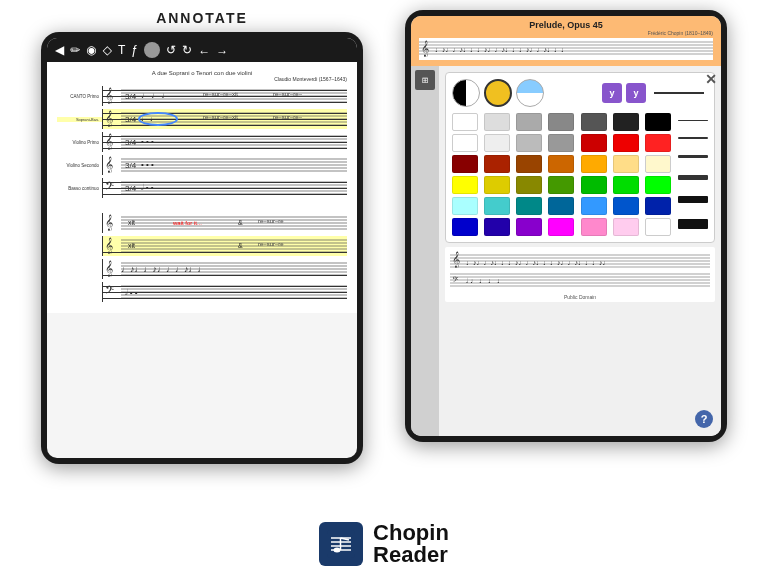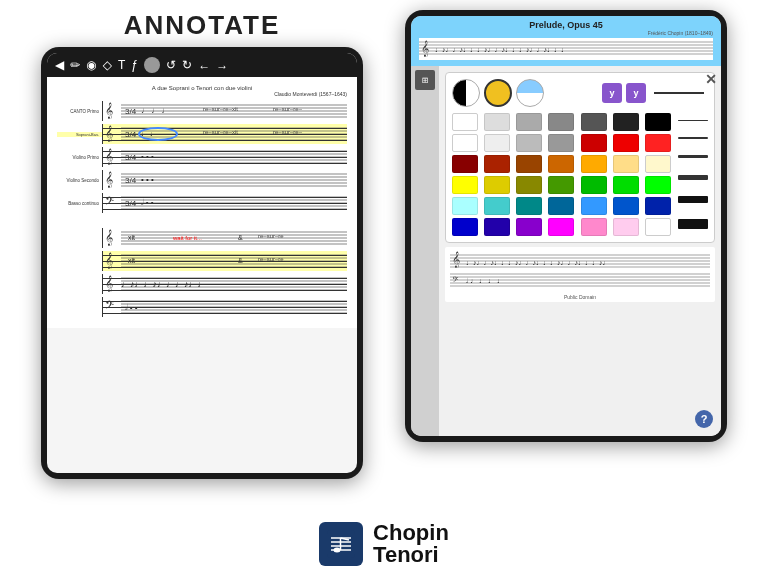--- a/index.html
+++ b/index.html
@@ -16,21 +16,21 @@
 
     .top-section {
       display: flex;
       width: 100%;
       justify-content: space-around;
       padding: 10px 20px 0;
       flex: 1;
     }
 
     .section-label {
-      font-size: 26px;
+      font-size: 14px;
       font-weight: 900;
       letter-spacing: 2px;
       color: #222;
       text-align: right;
       margin-bottom: 6px;
     }
 
     
     .tablet {
       background: #1a1a1a;
@@ -587,21 +587,21 @@
       </div>
     </div>
   </div>
 
   <div class="right-area">
 
     <div class="tablet tablet-right">
       <div class="tablet-screen">
         <div class="right-screen-inner">
 
-          <div style="background:#7dd3fc; padding:4px 8px 2px;">
+          <div style="background:#fdba74; padding:4px 8px 2px;">
             <div style="font-size:9px; font-weight:bold; text-align:center; color:#222;">Prelude, Opus 45</div>
             <div style="font-size:5px; text-align:right; color:#555; margin-bottom:2px;">Frédéric Chopin (1810–1849)</div>
             <svg width="100%" height="22" xmlns="http://www.w3.org/2000/svg">
               <rect x="0" y="0" width="100%" height="22" fill="white"></rect>
               <text x="2" y="15" font-size="14" fill="#333">𝄞</text>
               <line x1="0" y1="4" x2="100%" y2="4" stroke="#666" stroke-width="0.6"></line>
               <line x1="0" y1="7" x2="100%" y2="7" stroke="#666" stroke-width="0.6"></line>
               <line x1="0" y1="10" x2="100%" y2="10" stroke="#666" stroke-width="0.6"></line>
               <line x1="0" y1="13" x2="100%" y2="13" stroke="#666" stroke-width="0.6"></line>
               <line x1="0" y1="16" x2="100%" y2="16" stroke="#666" stroke-width="0.6"></line>
@@ -742,15 +742,15 @@
       <line x1="6" y1="18" x2="26" y2="18" stroke="#fff" stroke-width="1.5"></line>
       <line x1="6" y1="22" x2="26" y2="22" stroke="#fff" stroke-width="1.5"></line>
 
       <ellipse cx="12" cy="22" rx="3.5" ry="2.5" fill="#fff"></ellipse>
       <line x1="15.5" y1="22" x2="15.5" y2="10" stroke="#fff" stroke-width="1.5"></line>
       <line x1="15.5" y1="10" x2="24" y2="12" stroke="#fff" stroke-width="1.5"></line>
     </svg>
   </div>
   <div class="brand-text">
     <span class="brand-name-music">Chopin</span>
-    <span class="brand-name-reader">Tenori</span>
+    <span class="brand-name-reader">Reader</span>
   </div>
 </div>
 
 </body></html>

